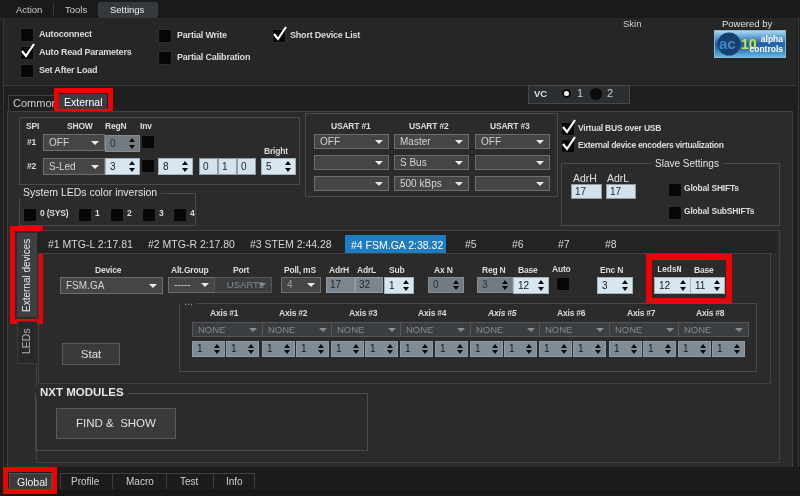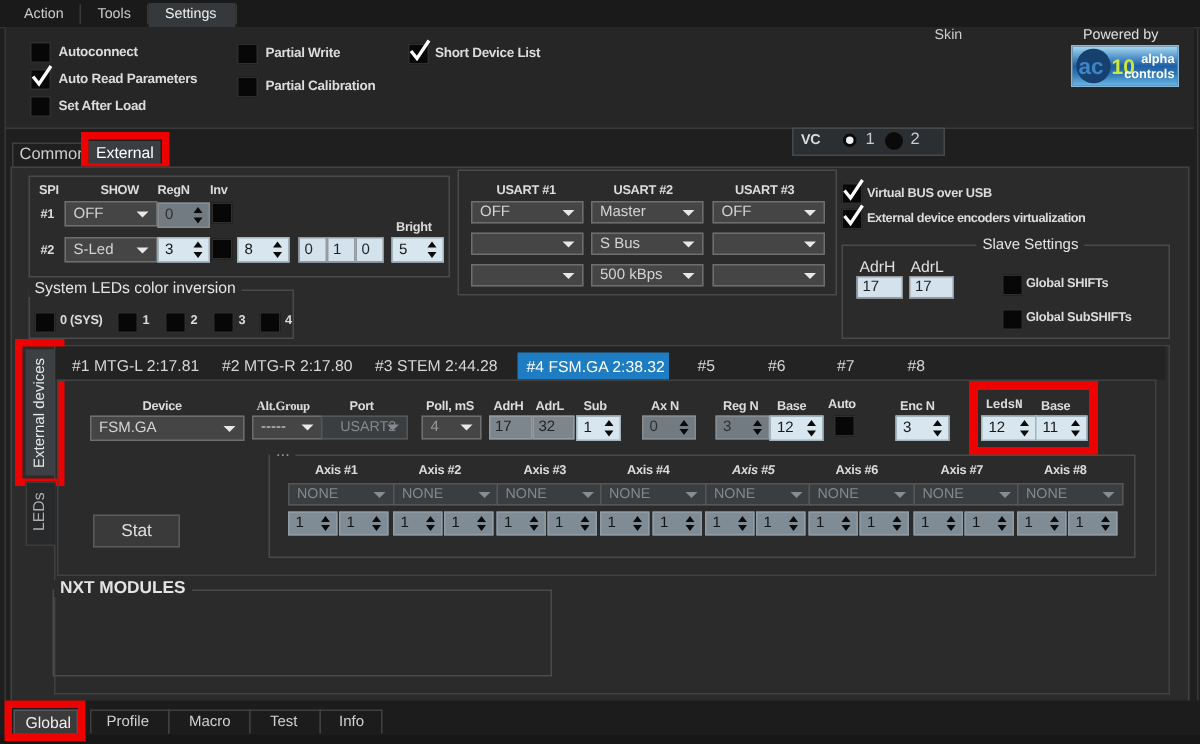--- a/index.html
+++ b/index.html
@@ -181,21 +181,21 @@
 <div class="ab" style="left:345px;top:235px;width:101px;height:18px;background:#1e7dc2;"></div>
 <div class="txt" style="left:351px;top:240px;font-size:10.5px;color:#ffffff;">#4 FSM.GA 2:38.32</div>
 <div class="txt" style="left:465px;top:239px;font-size:10.5px;color:#d6d6d6;">#5</div>
 <div class="txt" style="left:512px;top:239px;font-size:10.5px;color:#d6d6d6;">#6</div>
 <div class="txt" style="left:558px;top:239px;font-size:10.5px;color:#d6d6d6;">#7</div>
 <div class="txt" style="left:605px;top:239px;font-size:10.5px;color:#d6d6d6;">#8</div>
 
 <div class="ab" style="left:38px;top:253px;width:731px;height:129px;border:1px solid #414141;"></div>
 
 <div class="lbl" style="left:95px;top:266px;">Device</div>
-<div class="lbl" style="left:171px;top:266px;font-family:Liberation Serif, serif;">Alt.Group</div>
+<div class="lbl" style="left:171px;top:266px;">Alt.Group</div>
 <div class="lbl" style="left:233px;top:266px;">Port</div>
 <div class="lbl" style="left:284px;top:266px;">Poll, mS</div>
 <div class="lbl" style="left:329px;top:266px;">AdrH</div>
 <div class="lbl" style="left:357px;top:266px;">AdrL</div>
 <div class="lbl" style="left:389px;top:266px;">Sub</div>
 <div class="lbl" style="left:434px;top:266px;">Ax N</div>
 <div class="lbl" style="left:482px;top:266px;">Reg N</div>
 <div class="lbl" style="left:518px;top:266px;">Base</div>
 <div class="lbl" style="left:552px;top:265px;">Auto</div>
 <div class="lbl" style="left:600px;top:266px;">Enc N</div>
@@ -251,20 +251,21 @@
 <div class="spin axis" style="left:573px;top:341px;width:27px;height:14px;line-height:14px;">1<u></u><d></d></div>
 <div class="spin axis" style="left:609px;top:341px;width:27px;height:14px;line-height:14px;">1<u></u><d></d></div>
 <div class="spin axis" style="left:643px;top:341px;width:27px;height:14px;line-height:14px;">1<u></u><d></d></div>
 <div class="spin axis" style="left:678px;top:341px;width:27px;height:14px;line-height:14px;">1<u></u><d></d></div>
 <div class="spin axis" style="left:712px;top:341px;width:27px;height:14px;line-height:14px;">1<u></u><d></d></div>
 
 <div class="btn" style="left:62px;top:343px;width:56px;height:20px;line-height:20px;">Stat</div>
 
 <div class="gb" style="left:35px;top:393px;width:331px;height:56px;"></div>
 <div class="cap" style="left:36px;top:387px;font-size:11.5px;font-weight:bold;">NXT MODULES</div>
+<div class="btn" style="left:56px;top:408px;width:118px;height:29px;line-height:29px;">FIND &amp;&nbsp; SHOW</div>
 
 <div class="ab" style="left:0;top:467px;width:800px;height:29px;background:#1c1c1c;"></div>
 <div class="ab" style="left:0;top:490px;width:800px;height:6px;background:#171717;"></div>
 <div class="ab" style="left:9px;top:473px;width:43px;height:17px;background:#3b3b3b;border:1px solid #555;box-sizing:border-box;"></div>
 <div class="txt" style="left:17px;top:477px;font-size:10.5px;color:#f0f0f0;">Global</div>
 <div class="ab" style="left:60px;top:473px;width:53px;height:16px;border:1px solid #3f3f3f;border-bottom:none;box-sizing:border-box;"></div>
 <div class="txt" style="left:71px;top:477px;color:#d0d0d0;">Profile</div>
 <div class="ab" style="left:112px;top:473px;width:55px;height:16px;border:1px solid #3f3f3f;border-bottom:none;box-sizing:border-box;"></div>
 <div class="txt" style="left:126px;top:477px;color:#d0d0d0;">Macro</div>
 <div class="ab" style="left:166px;top:473px;width:48px;height:16px;border:1px solid #3f3f3f;border-bottom:none;box-sizing:border-box;"></div>

